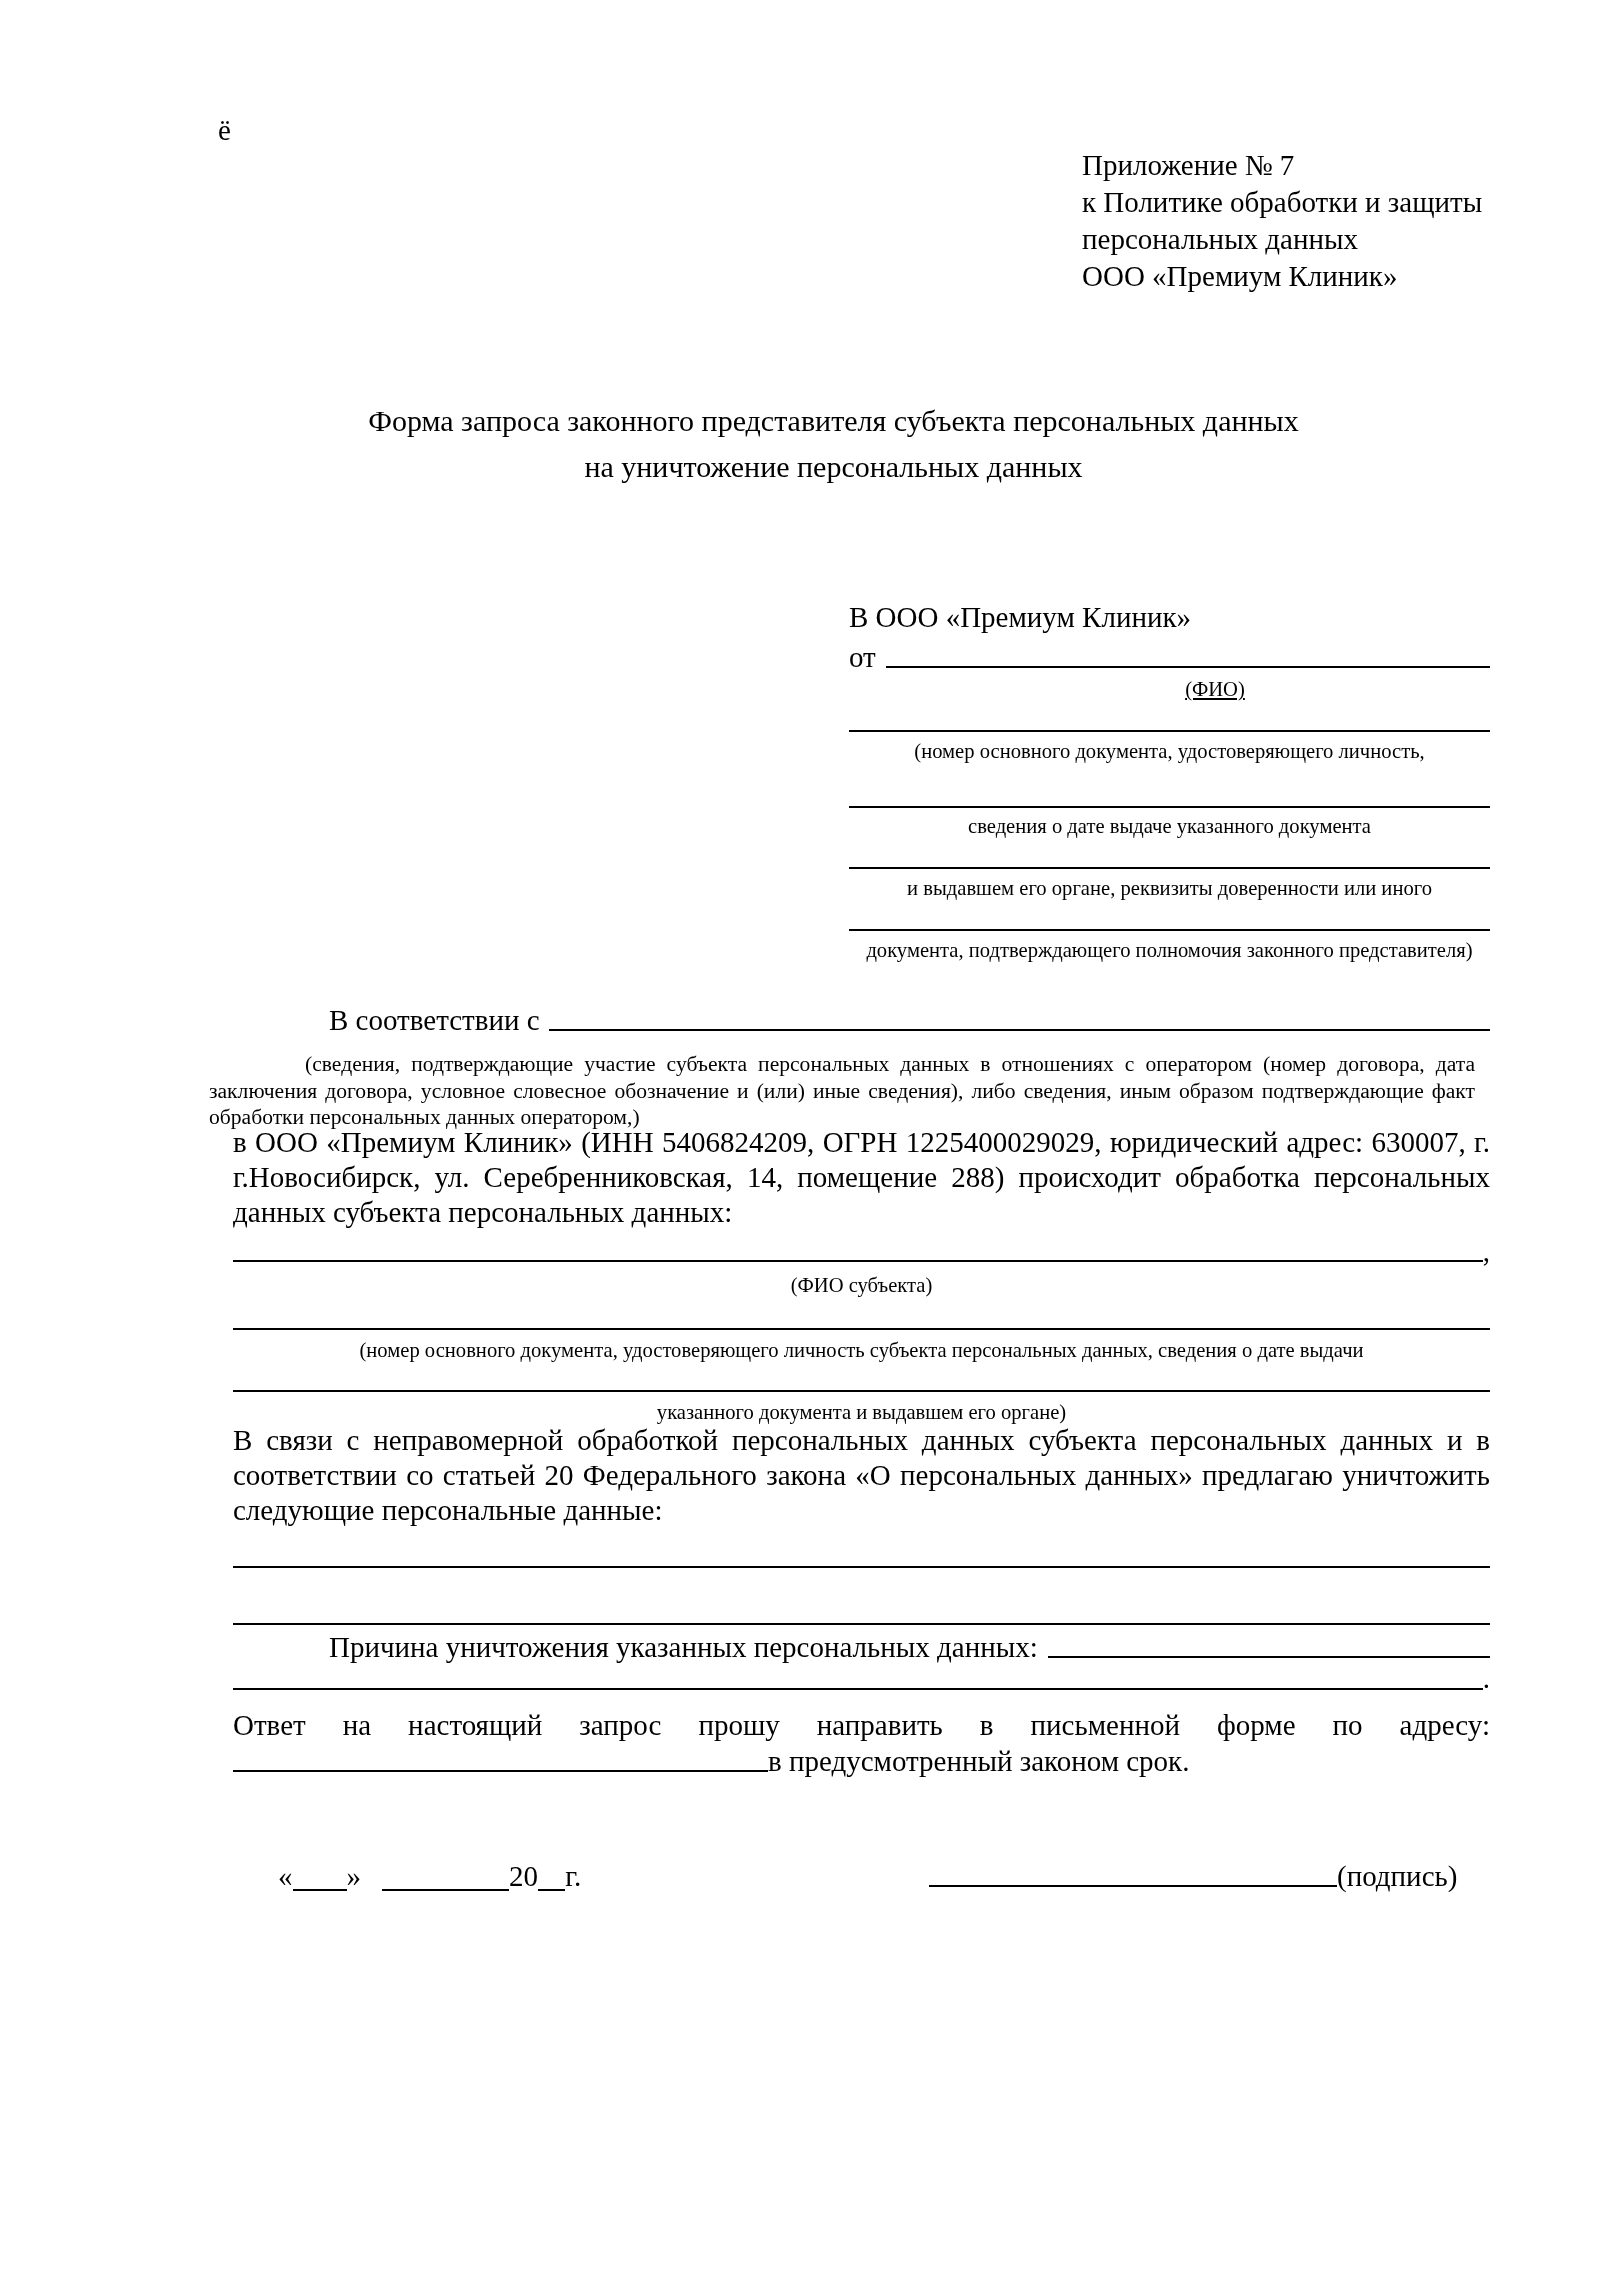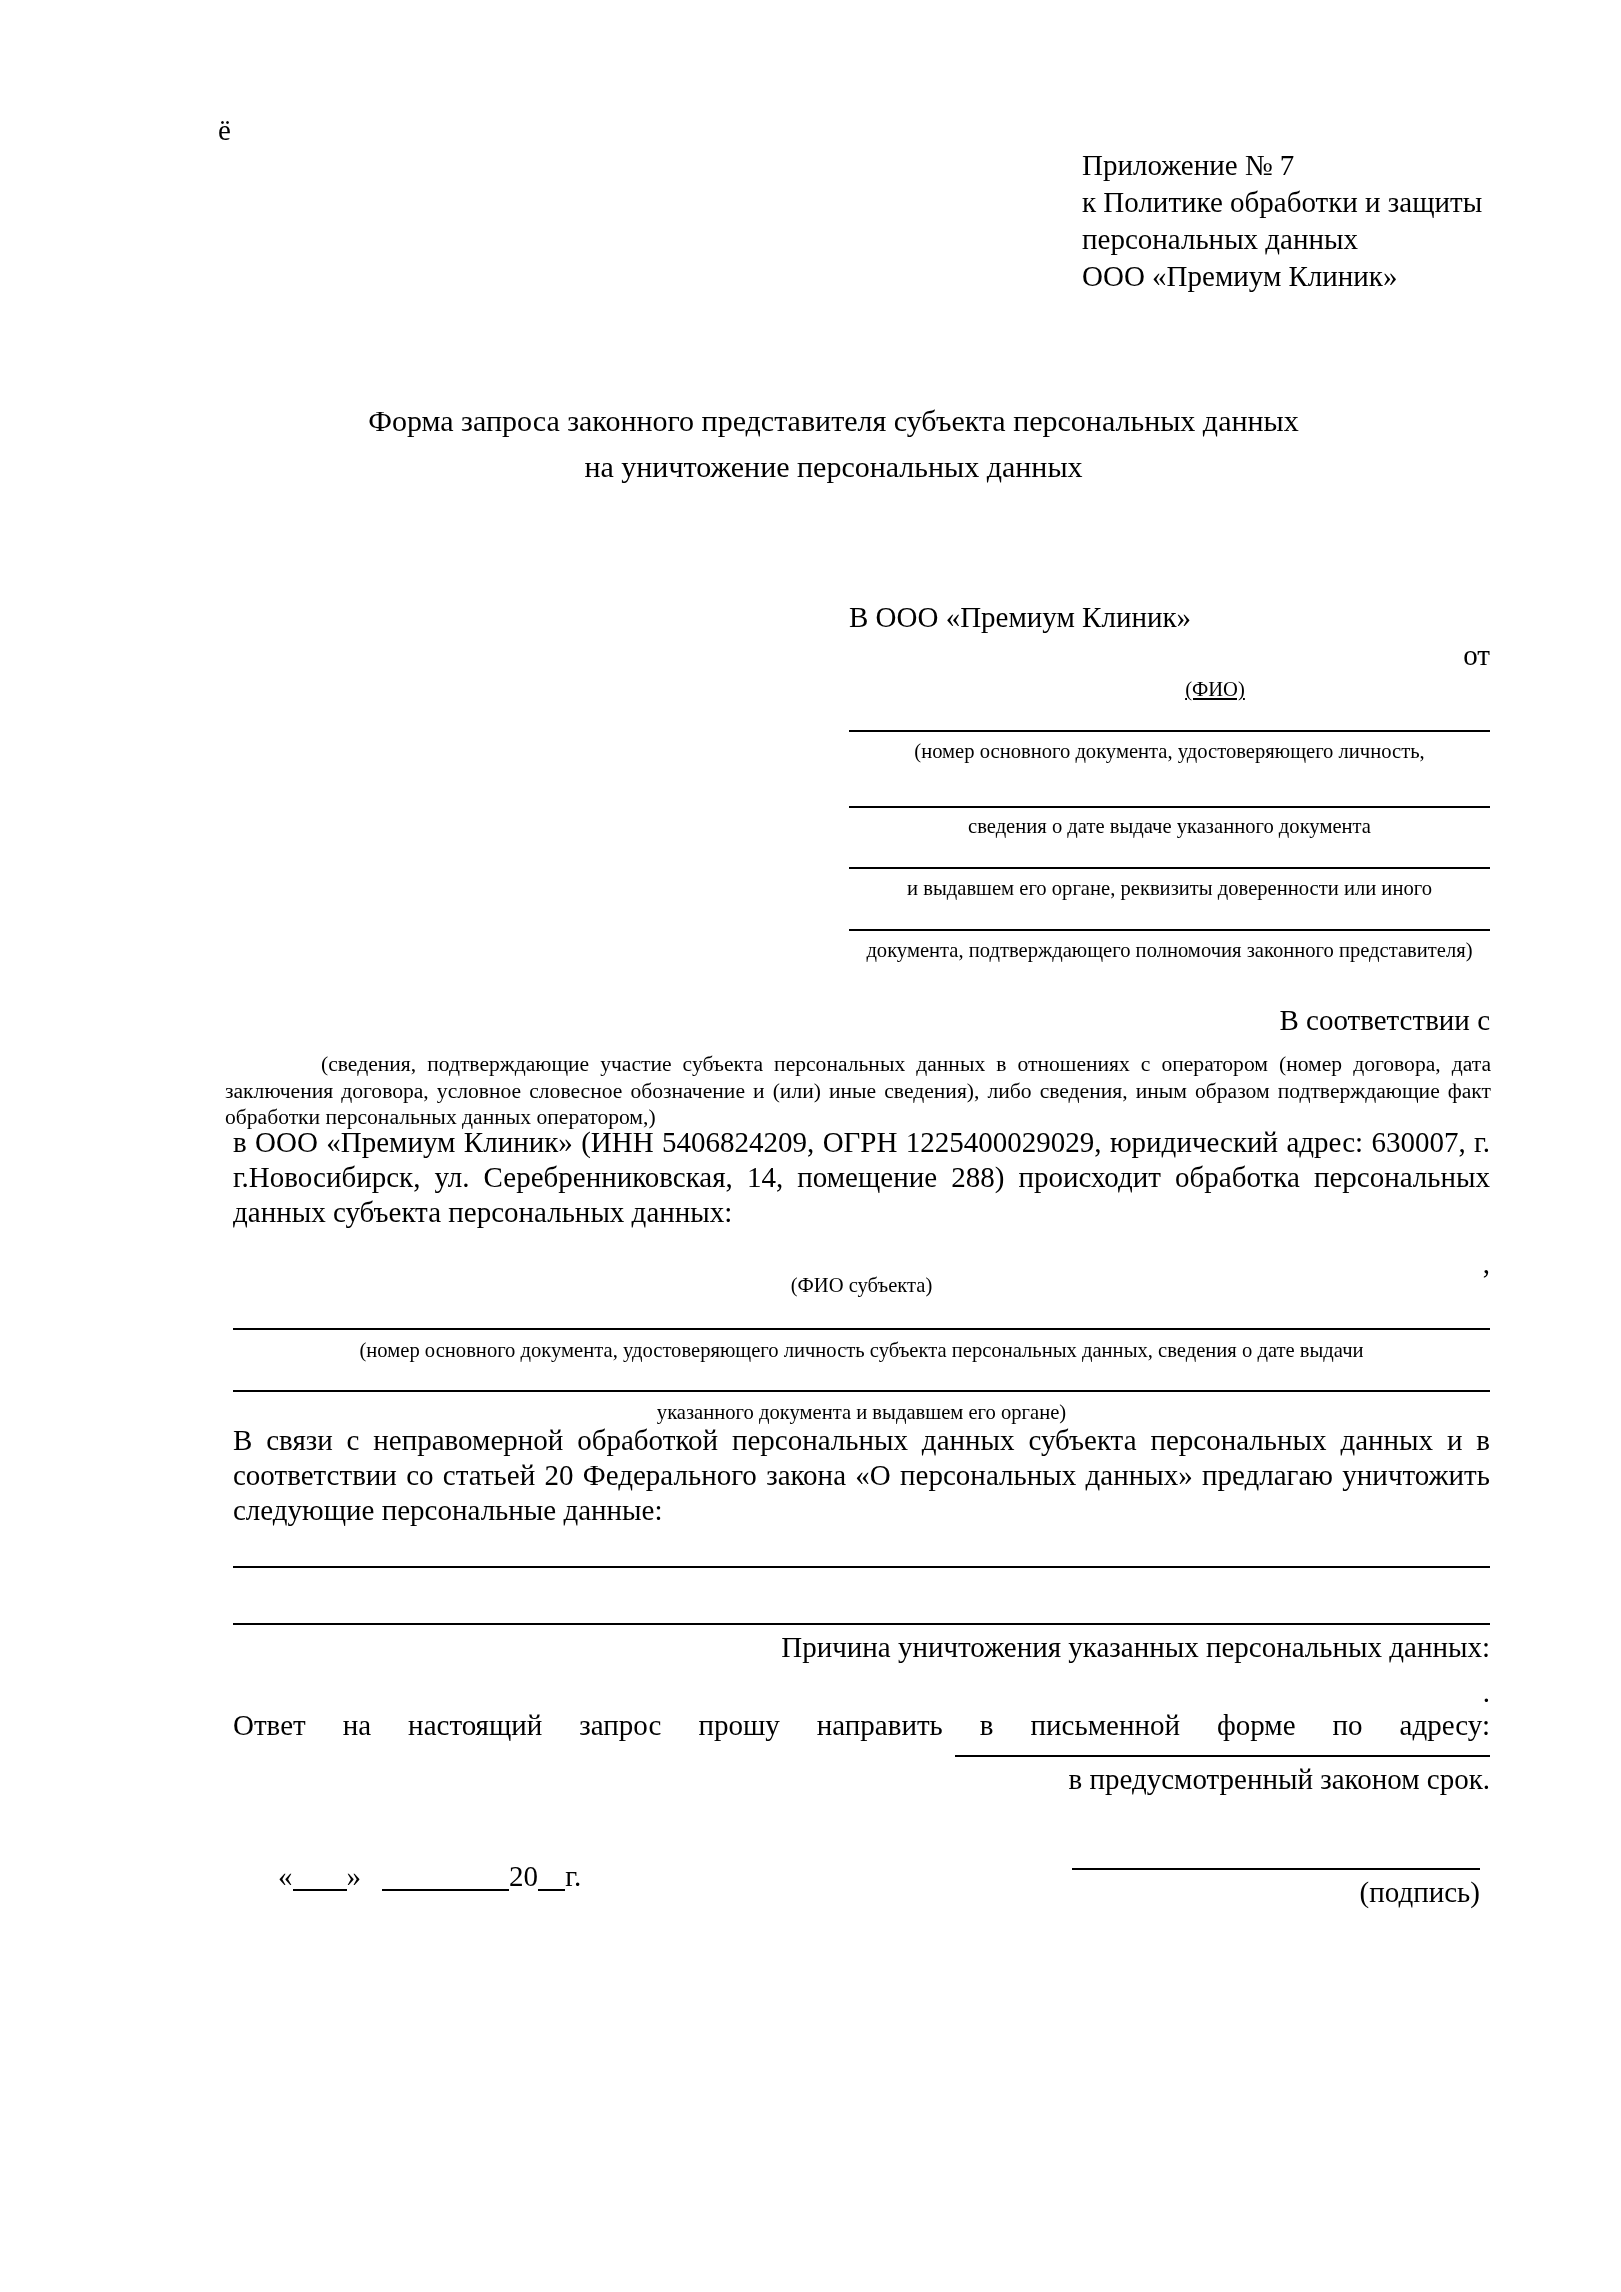--- a/index.html
+++ b/index.html
@@ -12,21 +12,21 @@
     color:#000;
     font-size:29px;
     overflow:hidden;
   }
   .abs{position:absolute;}
   .b{font-weight:normal;}
   .center{text-align:center;}
   .just{text-align:justify;}
   .cap{font-size:20.6px;line-height:23.5px;text-align:center;}
   .rule{border-bottom:2.9px solid #000;height:0;}
-  .row{display:flex;align-items:flex-end;flex-direction:column;}
+  .row{display:flex;align-items:flex-end;}
   .fill{flex:1 1 auto;border-bottom:2.9px solid #000;height:7.8px;margin-bottom:5.9px;}
   .fillfix{flex:0 0 auto;border-bottom:2.9px solid #000;height:7.8px;margin-bottom:5.9px;}
   .nowrap{white-space:nowrap;}
   .us{display:inline-block;border-bottom:2.9px solid #000;height:2px;vertical-align:-4.9px;}
   .title{font-size:30px;line-height:46px;}
   .hdr{line-height:37px;}
   .body-lh{line-height:35px;}
   .note{font-size:21.6px;line-height:26.5px;text-indent:96px;}
   .stretch-last{text-align:justify;text-align-last:justify;}
 </style>
@@ -67,21 +67,21 @@
   <div class="abs cap" style="left:849px;top:877px;width:641px;">и выдавшем его органе, реквизиты доверенности или иного</div>
 
   <div class="abs rule" style="left:849px;top:929px;width:641px;"></div>
   <div class="abs cap" style="left:849px;top:939px;width:641px;">документа, подтверждающего полномочия законного представителя)</div>
 
   <div class="abs row" style="left:233px;top:1004px;width:1257px;height:33px;">
     <span class="nowrap" style="padding-left:96px;">В соответствии с</span>
     <span class="fill" style="margin-left:9.8px;"></span>
   </div>
 
-  <div class="abs note just" style="left:225px;top:1051px;width:1266px;">(сведения, подтверждающие участие субъекта персональных данных в отношениях с оператором (номер договора, дата заключения договора, условное словесное обозначение и (или) иные сведения), либо сведения, иным образом подтверждающие факт обработки персональных данных оператором,)</div>
+  <div class="abs note just" style="left:209px;top:1051px;width:1266px;">(сведения, подтверждающие участие субъекта персональных данных в отношениях с оператором (номер договора, дата заключения договора, условное словесное обозначение и (или) иные сведения), либо сведения, иным образом подтверждающие факт обработки персональных данных оператором,)</div>
 
   <div class="abs just body-lh" style="left:233px;top:1125px;width:1257px;">в ООО «Премиум Клиник» (ИНН 5406824209, ОГРН 1225400029029, юридический адрес: 630007, г. г.Новосибирск, ул. Серебренниковская, 14, помещение 288) происходит обработка персональных данных субъекта персональных данных:</div>
 
   <div class="abs row" style="left:233px;top:1239px;width:1257px;height:29px;">
     <span class="fill"></span>
     <span>,</span>
   </div>
   <div class="abs cap" style="left:233px;top:1274px;width:1257px;">(ФИО субъекта)</div>
 
   <div class="abs rule" style="left:233px;top:1328px;width:1257px;"></div>

